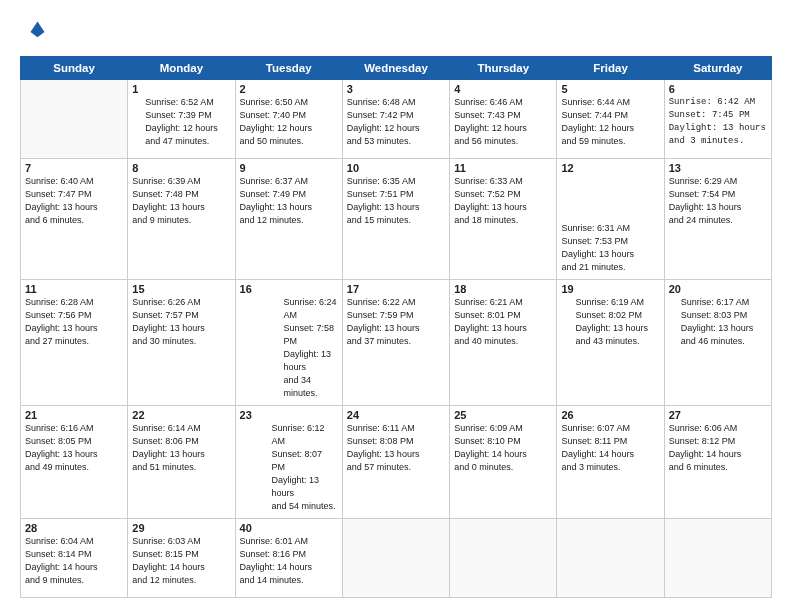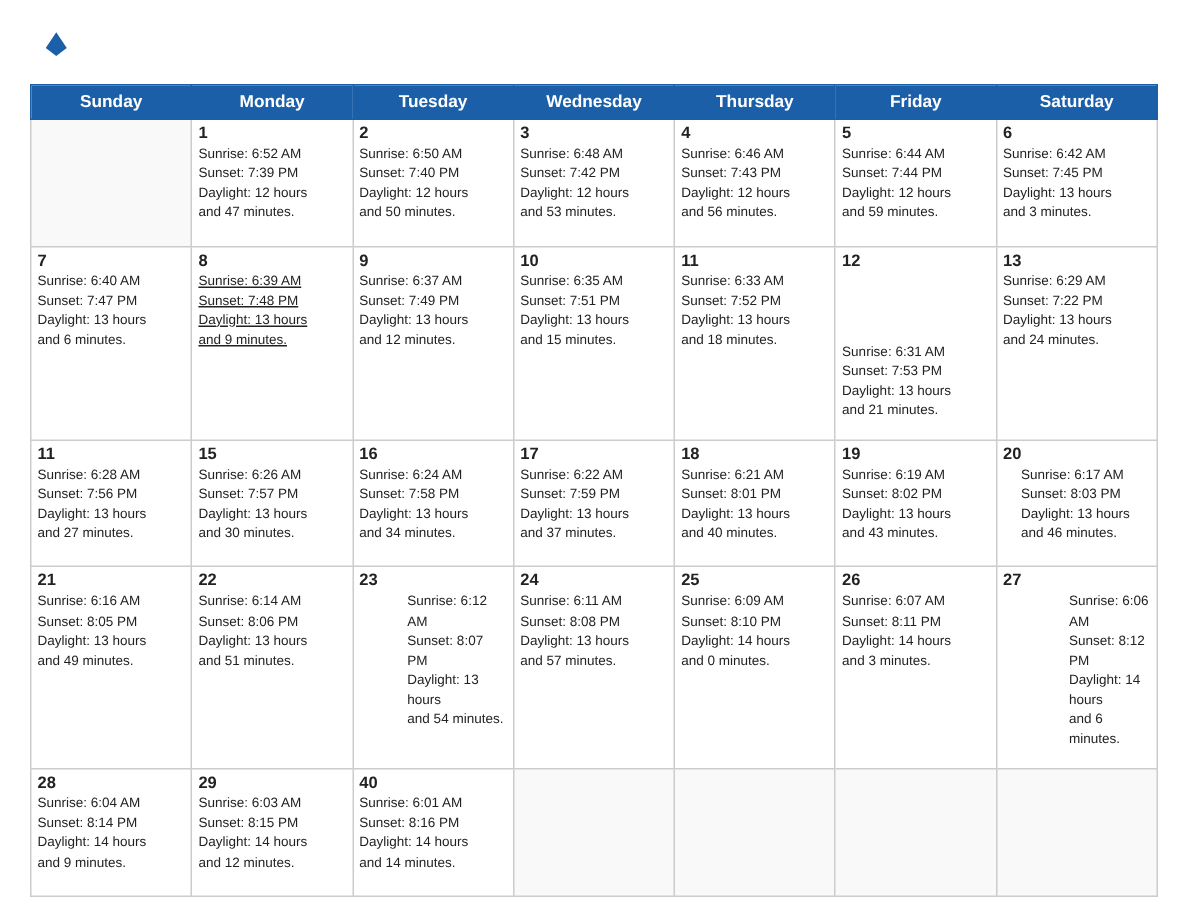--- a/index.html
+++ b/index.html
@@ -134,21 +134,21 @@
           <th>Thursday</th>
           <th>Friday</th>
           <th>Saturday</th>
         </tr>
     </thead>
     <tbody id="calendar-body">
     <tr class="week-row">
           <td class="empty"></td>
           <td>
             <span class="day-num">1</span>
-            <div class="day-info" style="white-space: pre-line;">Sunrise: 6:52 AM
+            <div class="day-info" style="white-space: pre-line; margin-left: 13px;">Sunrise: 6:52 AM
 Sunset: 7:39 PM
 Daylight: 12 hours
 and 47 minutes.</div>
           </td>
           <td>
             <span class="day-num">2</span>
             <div class="day-info" style="white-space: pre-line;">Sunrise: 6:50 AM
 Sunset: 7:40 PM
 Daylight: 12 hours
 and 50 minutes.</div>
@@ -169,37 +169,37 @@
           </td>
           <td>
             <span class="day-num">5</span>
             <div class="day-info" style="white-space: pre-line;">Sunrise: 6:44 AM
 Sunset: 7:44 PM
 Daylight: 12 hours
 and 59 minutes.</div>
           </td>
           <td>
             <span class="day-num">6</span>
-            <div class="day-info" style="white-space: pre-line;">Sunrise: 6:42 AM
+            <div class="day-info" style="white-space: pre-line; font-family: Liberation Mono, monospace;">Sunrise: 6:42 AM
 Sunset: 7:45 PM
 Daylight: 13 hours
 and 3 minutes.</div>
           </td>
         </tr>
         <tr class="week-row">
           <td>
             <span class="day-num">7</span>
             <div class="day-info" style="white-space: pre-line;">Sunrise: 6:40 AM
 Sunset: 7:47 PM
 Daylight: 13 hours
 and 6 minutes.</div>
           </td>
           <td>
             <span class="day-num">8</span>
-            <div class="day-info" style="white-space: pre-line; text-decoration: underline;">Sunrise: 6:39 AM
+            <div class="day-info" style="white-space: pre-line;">Sunrise: 6:39 AM
 Sunset: 7:48 PM
 Daylight: 13 hours
 and 9 minutes.</div>
           </td>
           <td>
             <span class="day-num">9</span>
             <div class="day-info" style="white-space: pre-line;">Sunrise: 6:37 AM
 Sunset: 7:49 PM
 Daylight: 13 hours
 and 12 minutes.</div>
@@ -221,21 +221,21 @@
           <td>
             <span class="day-num">12</span>
             <div class="day-info" style="white-space: pre-line; margin-top: 48px;">Sunrise: 6:31 AM
 Sunset: 7:53 PM
 Daylight: 13 hours
 and 21 minutes.</div>
           </td>
           <td>
             <span class="day-num">13</span>
             <div class="day-info" style="white-space: pre-line;">Sunrise: 6:29 AM
-Sunset: 7:22 PM
+Sunset: 7:54 PM
 Daylight: 13 hours
 and 24 minutes.</div>
           </td>
         </tr>
         <tr class="week-row">
           <td>
             <span class="day-num">11</span>
             <div class="day-info" style="white-space: pre-line;">Sunrise: 6:28 AM
 Sunset: 7:56 PM
 Daylight: 13 hours
@@ -243,42 +243,42 @@
           </td>
           <td>
             <span class="day-num">15</span>
             <div class="day-info" style="white-space: pre-line;">Sunrise: 6:26 AM
 Sunset: 7:57 PM
 Daylight: 13 hours
 and 30 minutes.</div>
           </td>
           <td>
             <span class="day-num">16</span>
-            <div class="day-info" style="white-space: pre-line;">Sunrise: 6:24 AM
+            <div class="day-info" style="white-space: pre-line; margin-left: 44px;">Sunrise: 6:24 AM
 Sunset: 7:58 PM
 Daylight: 13 hours
 and 34 minutes.</div>
           </td>
           <td>
             <span class="day-num">17</span>
             <div class="day-info" style="white-space: pre-line;">Sunrise: 6:22 AM
 Sunset: 7:59 PM
 Daylight: 13 hours
 and 37 minutes.</div>
           </td>
           <td>
             <span class="day-num">18</span>
             <div class="day-info" style="white-space: pre-line;">Sunrise: 6:21 AM
 Sunset: 8:01 PM
 Daylight: 13 hours
 and 40 minutes.</div>
           </td>
           <td>
             <span class="day-num">19</span>
-            <div class="day-info" style="white-space: pre-line;">Sunrise: 6:19 AM
+            <div class="day-info" style="white-space: pre-line; margin-left: 14px;">Sunrise: 6:19 AM
 Sunset: 8:02 PM
 Daylight: 13 hours
 and 43 minutes.</div>
           </td>
           <td>
             <span class="day-num">20</span>
             <div class="day-info" style="white-space: pre-line; margin-left: 12px;">Sunrise: 6:17 AM
 Sunset: 8:03 PM
 Daylight: 13 hours
 and 46 minutes.</div>
@@ -322,21 +322,21 @@
           </td>
           <td>
             <span class="day-num">26</span>
             <div class="day-info" style="white-space: pre-line;">Sunrise: 6:07 AM
 Sunset: 8:11 PM
 Daylight: 14 hours
 and 3 minutes.</div>
           </td>
           <td>
             <span class="day-num">27</span>
-            <div class="day-info" style="white-space: pre-line; margin-left: 44px;">Sunrise: 6:06 AM
+            <div class="day-info" style="white-space: pre-line;">Sunrise: 6:06 AM
 Sunset: 8:12 PM
 Daylight: 14 hours
 and 6 minutes.</div>
           </td>
         </tr>
         <tr class="week-row">
           <td>
             <span class="day-num">28</span>
             <div class="day-info" style="white-space: pre-line;">Sunrise: 6:04 AM
 Sunset: 8:14 PM

